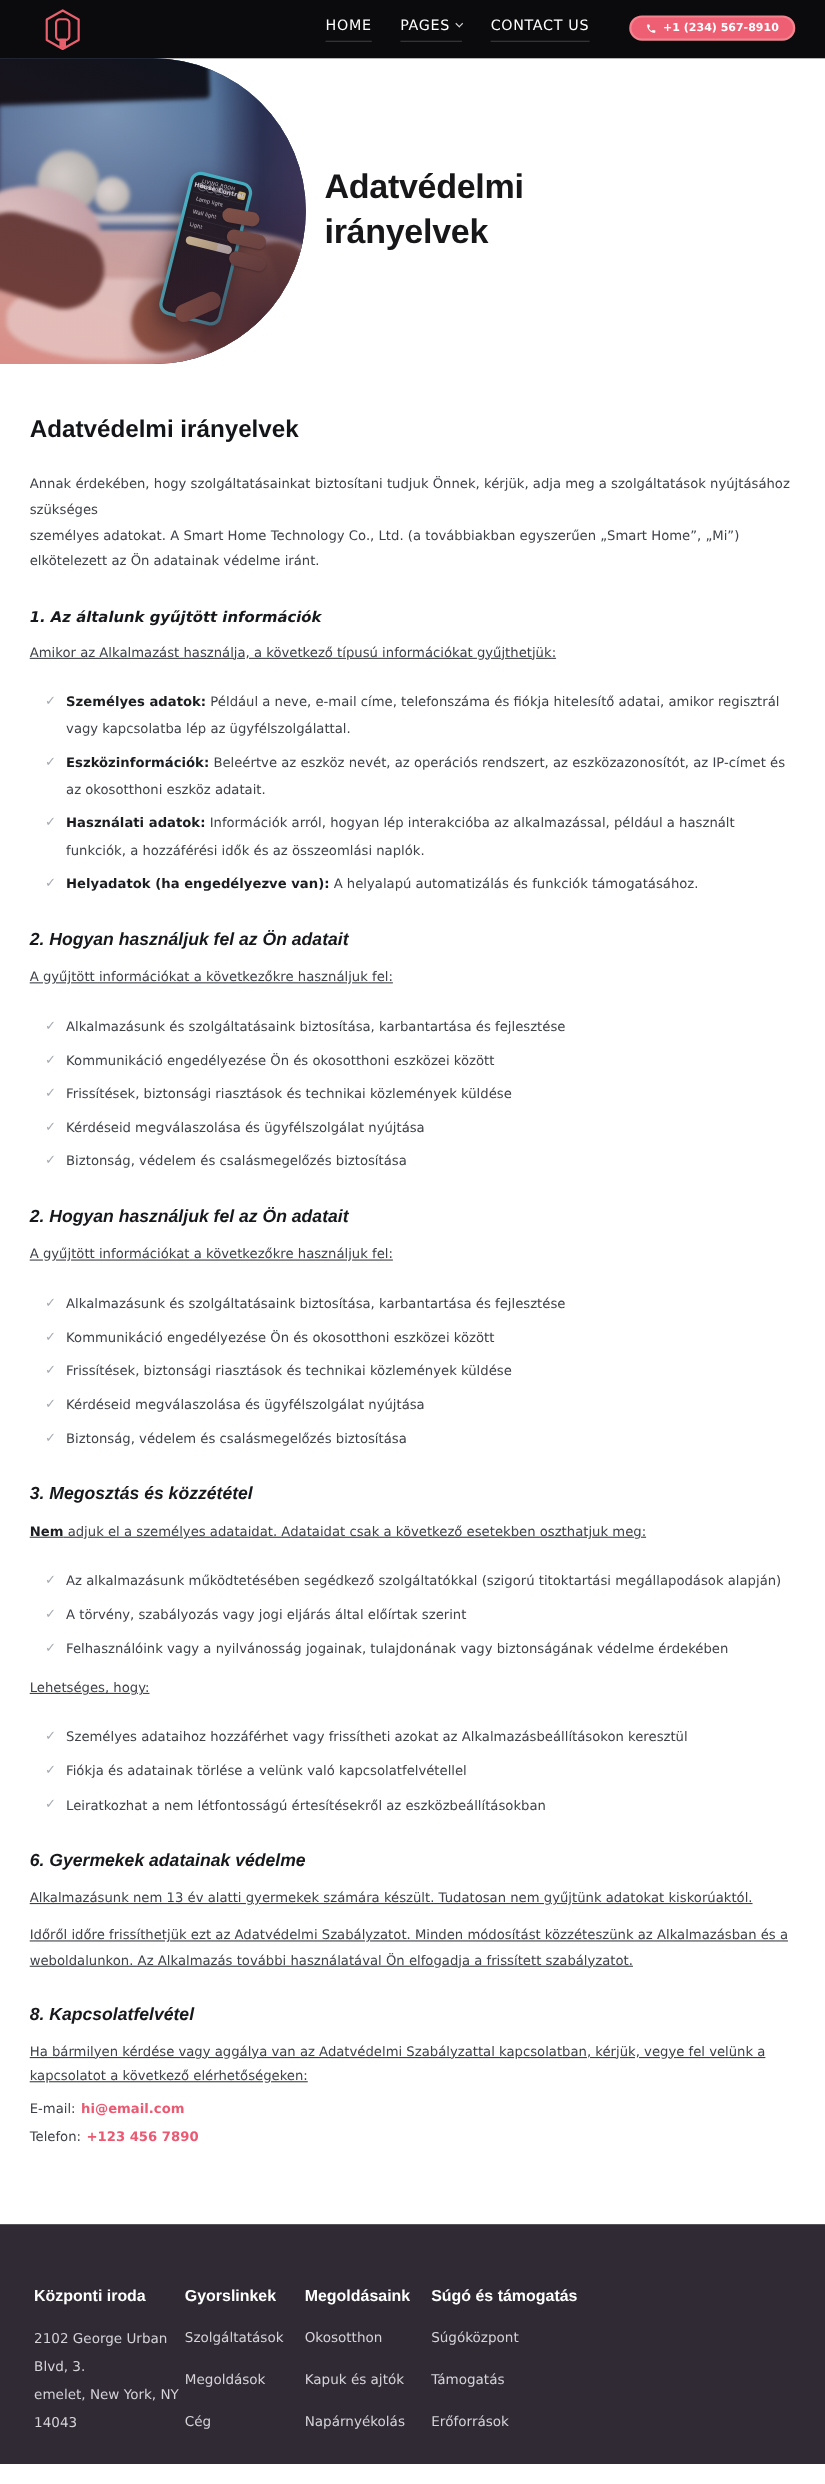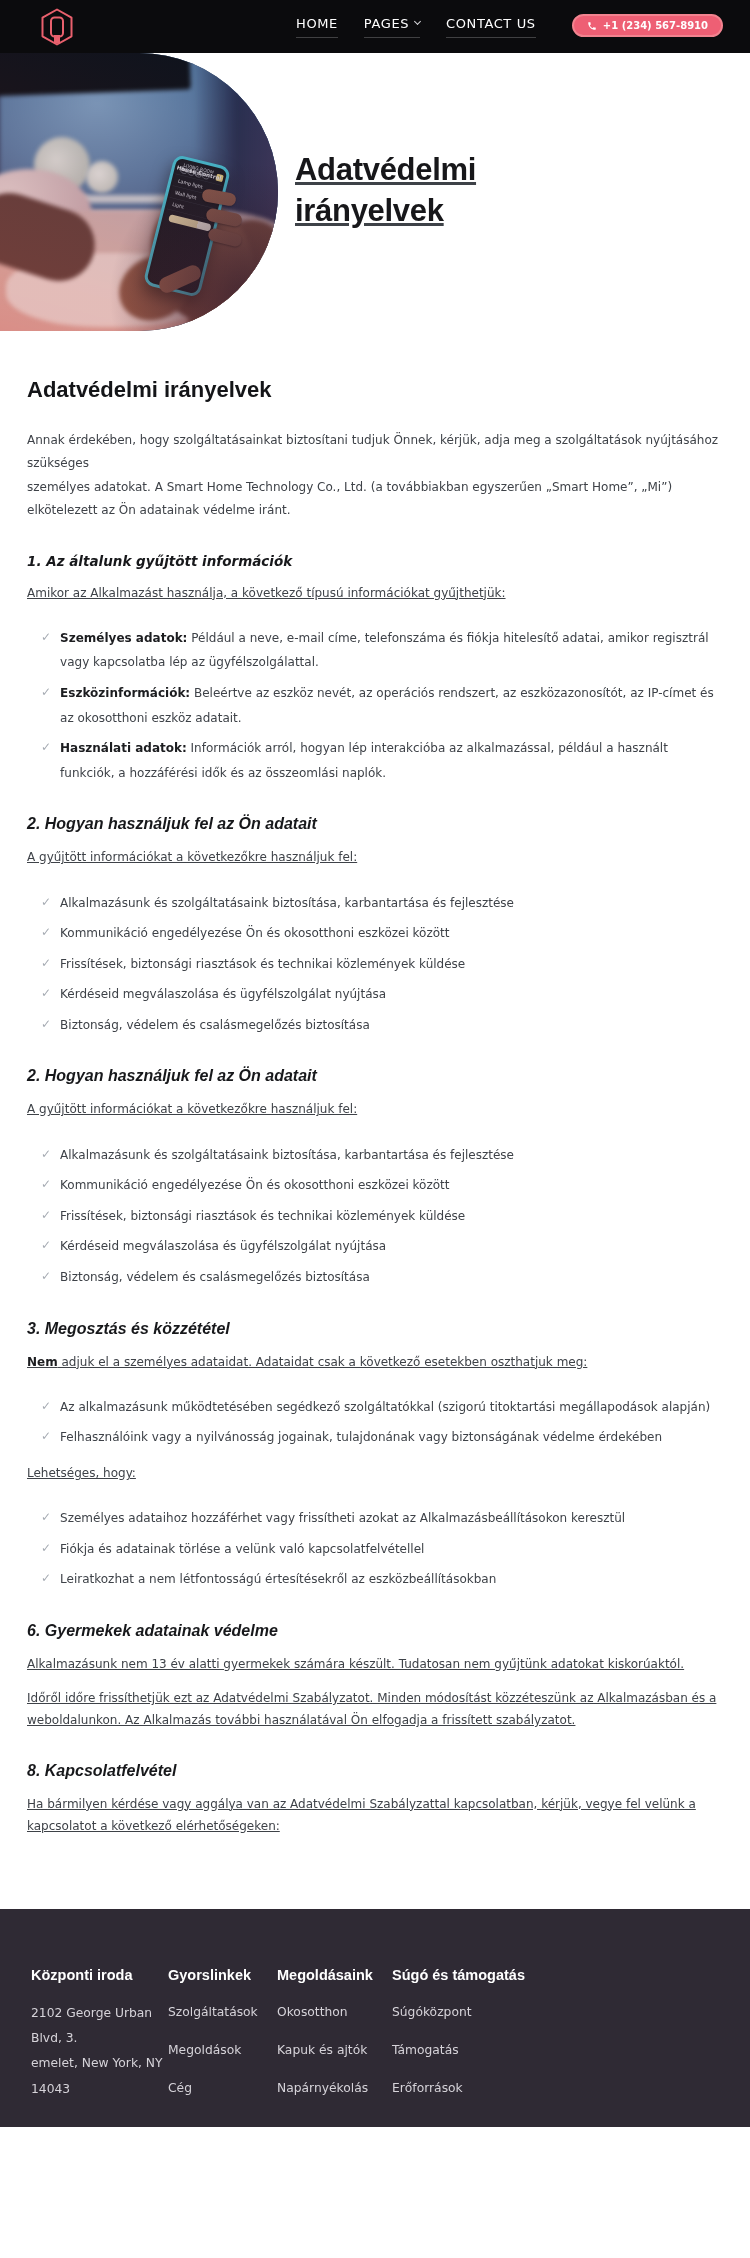--- a/index.html
+++ b/index.html
@@ -9,21 +9,21 @@
   
   .site-header { position:relative; height:53px; background:#0b0b0d; display:flex; align-items:center; padding:0 27px 0 40px; }
   .logo { display:inline-flex; }
   .main-nav { position:absolute; left:296px; top:0; height:53px; display:flex; align-items:center; gap:26px; }
   .nav-link { color:#fff; font-size:13px; font-weight:400; letter-spacing:.6px; text-transform:uppercase; text-decoration:none; padding-bottom:6px; border-bottom:1px solid rgba(255,255,255,.22); display:inline-flex; align-items:center;justify-content:flex-end; }
   .dd-chevron { display:inline-block; width:5px; height:5px; border-right:1.5px solid #d6d6da; border-bottom:1.5px solid #d6d6da; transform:rotate(45deg); margin:-3px 0 0 6px; }
   .phone-pill { position:absolute; right:27px; top:14px; display:flex; align-items:center; gap:6px; background:#ee5f74; border:2px solid #f2838f; border-radius:999px; padding:4px 13px; color:#fff; font-size:10px; font-weight:700; text-decoration:none; }
 
   
   .hero { display:flex; background:#fff; }
-  .hero-text { padding:97px 0 0 17px;text-decoration:underline; }
+  .hero-text { padding:97px 0 0 17px; }
   .hero-text h1 { margin:0; font-family:"Liberation Sans",sans-serif; font-weight:800; font-size:31px; line-height:1.32; letter-spacing:-.3px; color:#17171a; }
 
   
   .photo { position:relative; flex:0 0 278px; width:278px; height:278px; border-radius:0 139px 139px 0; overflow:hidden; background:#32415f; }
   .photo div { position:absolute; }
   .ph-wall { inset:0; background:radial-gradient(120% 90% at 35% 18%, #7fa3c4 0%, #5a7fa6 30%, #3f5c84 55%, #2b3a5e 78%, #232c4a 100%); }
   .soft { filter:blur(2px); }
   .ph-tv { left:-20px; top:-16px; width:210px; height:56px; background:#07090c; transform:rotate(-2deg); border-radius:4px; }
   .ph-plate1 { left:34px; top:84px; width:56px; height:56px; border-radius:50%; background:radial-gradient(circle at 40% 40%, #e3e6de, #aeb6ac); }
   .ph-plate2 { left:86px; top:108px; width:32px; height:32px; border-radius:50%; background:radial-gradient(circle at 40% 40%, #edefe8, #b9c0b6); }
@@ -211,20 +211,24 @@
             <li>
               <span class="check"></span>
               <p><strong>Eszközinformációk:</strong><span> Beleértve az eszköz nevét, az operációs rendszert, az eszközazonosítót, az IP-címet és az okosotthoni eszköz adatait.</span></p>
             </li>
 
             <li>
               <span class="check"></span>
               <p><strong>Használati adatok:</strong><span> Információk arról, hogyan lép interakcióba az alkalmazással, például a használt funkciók, a hozzáférési idők és az összeomlási naplók.</span></p>
             </li>
 
+            <li>
+              <span class="check"></span>
+              <p><strong>Helyadatok (ha engedélyezve van):</strong><span> A helyalapú automatizálás és funkciók támogatásához.</span></p>
+            </li>
 
         </ul>
         <div class="contacts">
           
         </div>
       </section>
 
       <section class="policy-section">
         <h3>2. Hogyan használjuk fel az Ön adatait</h3>
         <p class="lead"><span>A gyűjtött információkat a következőkre használjuk fel:</span></p>
@@ -300,20 +304,24 @@
       <section class="policy-section">
         <h3>3. Megosztás és közzététel</h3>
         <p class="lead"><strong>Nem</strong><span> adjuk el a személyes adataidat. Adataidat csak a következő esetekben oszthatjuk meg:</span></p>
         <ul class="checklist">
 
             <li>
               <span class="check"></span>
               <p><span>Az alkalmazásunk működtetésében segédkező szolgáltatókkal (szigorú titoktartási megállapodások alapján)</span></p>
             </li>
 
+            <li>
+              <span class="check"></span>
+              <p><span>A törvény, szabályozás vagy jogi eljárás által előírtak szerint</span></p>
+            </li>
 
             <li>
               <span class="check"></span>
               <p><span>Felhasználóink vagy a nyilvánosság jogainak, tulajdonának vagy biztonságának védelme érdekében</span></p>
             </li>
 
         </ul>
         <div class="contacts">
           
         </div>
@@ -364,20 +372,33 @@
           
         </div>
       </section>
 
       <section class="policy-section">
         <h3>8. Kapcsolatfelvétel</h3>
         <p class="lead"><span>Ha bármilyen kérdése vagy aggálya van az Adatvédelmi Szabályzattal kapcsolatban, kérjük, vegye fel velünk a kapcsolatot a következő elérhetőségeken:</span></p>
         <ul class="checklist">
           
         </ul>
+        <div class="contacts">
+
+            <p>
+            <span>E-mail:</span>
+            <a class="pink-link" href="#">hi@email.com</a>
+          </p>
+
+            <p>
+            <span>Telefon:</span>
+            <a class="pink-link" href="#">+123 456 7890</a>
+          </p>
+
+        </div>
       </section>
 
   </div>
 </main>
 
 <footer class="site-footer">
   <div class="footer-grid">
     <div class="fcol">
       <h4>Központi iroda</h4>
       <p class="addr">

